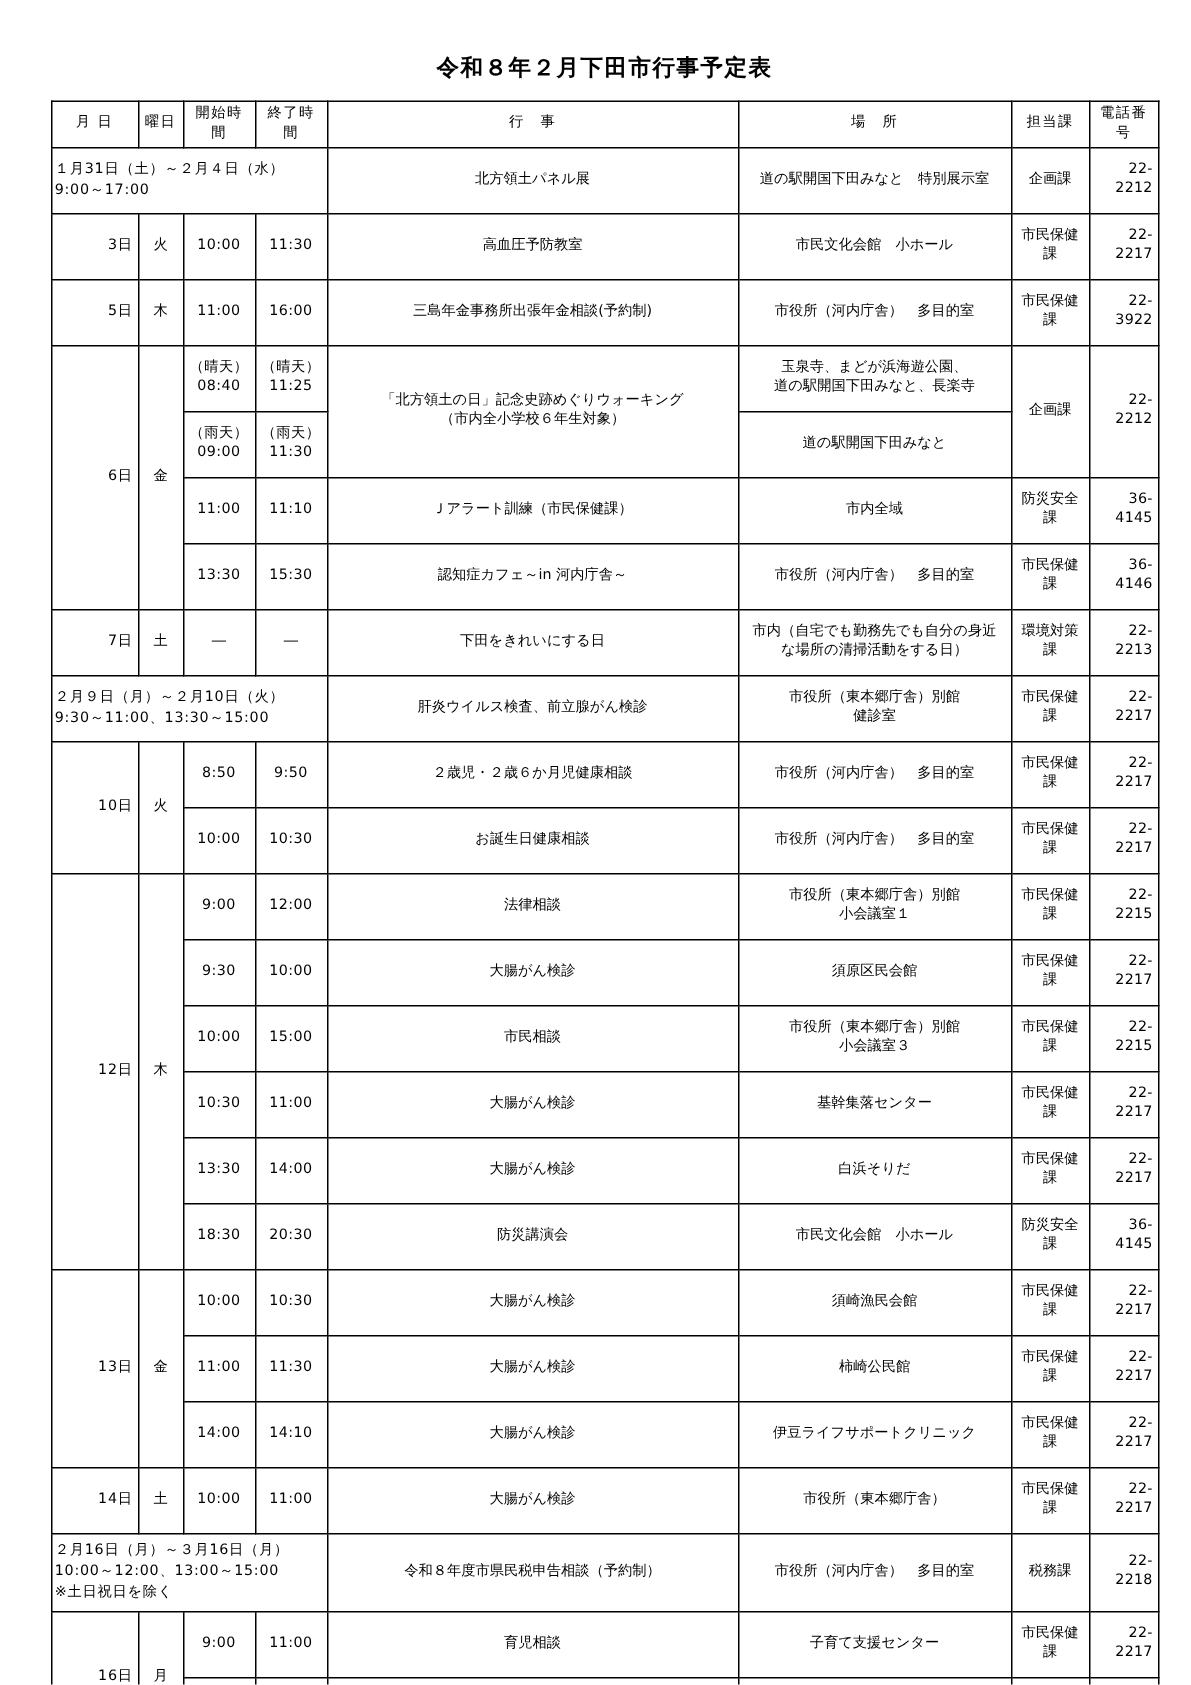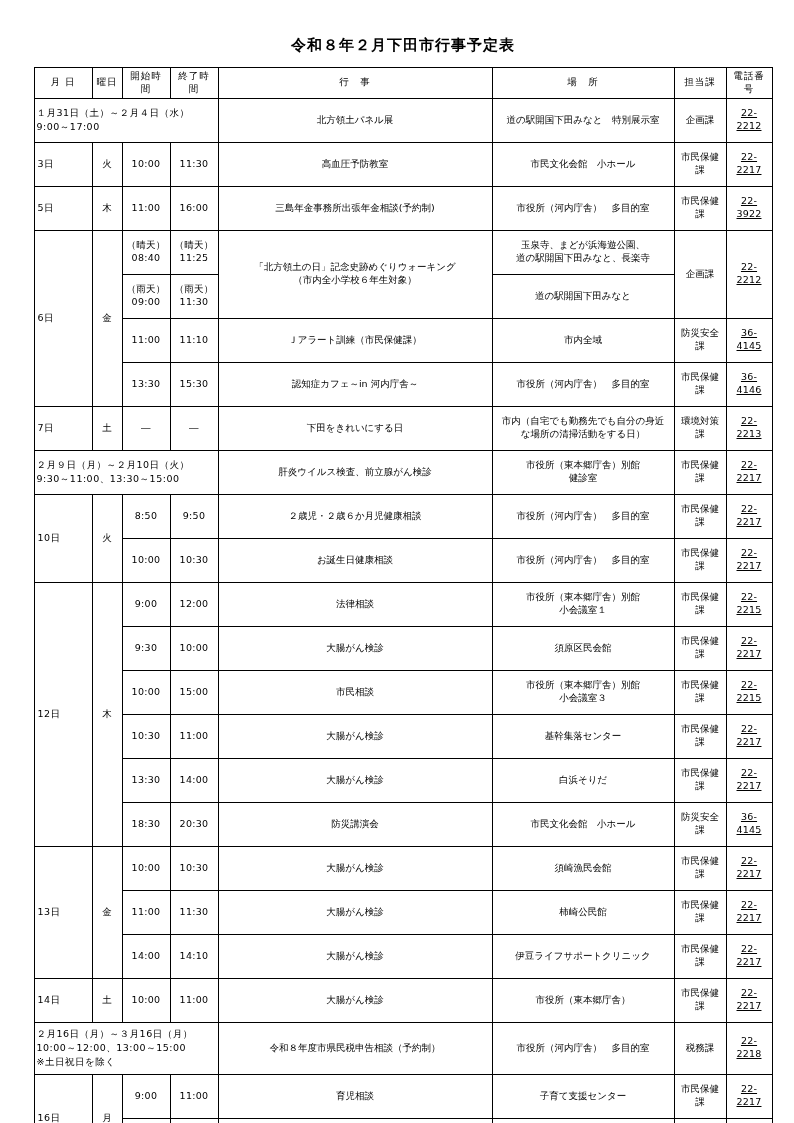--- a/index.html
+++ b/index.html
@@ -52,21 +52,21 @@
   col.c-date   { width: 58px; }
   col.c-day    { width: 30px; }
   col.c-start  { width: 48px; }
   col.c-end    { width: 48px; }
   col.c-event  { width: 274px; }
   col.c-place  { width: 182px; }
   col.c-dept   { width: 52px; }
   col.c-tel    { width: 46px; }
 
   td.date {
-    text-align: left;
+    text-align: right;
     font-size: 10px;
     letter-spacing: 0.5px;
   }
   td.date.multiline {
     text-align: left;
     padding-left: 2px;
     font-size: 9.5px;
     line-height: 1.45;
   }
   td.day {
@@ -87,24 +87,23 @@
   td.place {
     text-align: center;
     padding-left: 6px;
     font-size: 9.5px;
   }
   td.dept {
     text-align: center;
     font-size: 8.5px;
   }
   td.tel {
-    text-align: center;
+    text-align: right;
     font-size: 9px;
     letter-spacing: 0.2px;
-    text-decoration: underline;
   }
   .two-line {
     white-space: pre-line;
   }
   tr.row-tall {
     height: 44px;
   }
   tr.row-xtall {
     height: 52px;
   }

